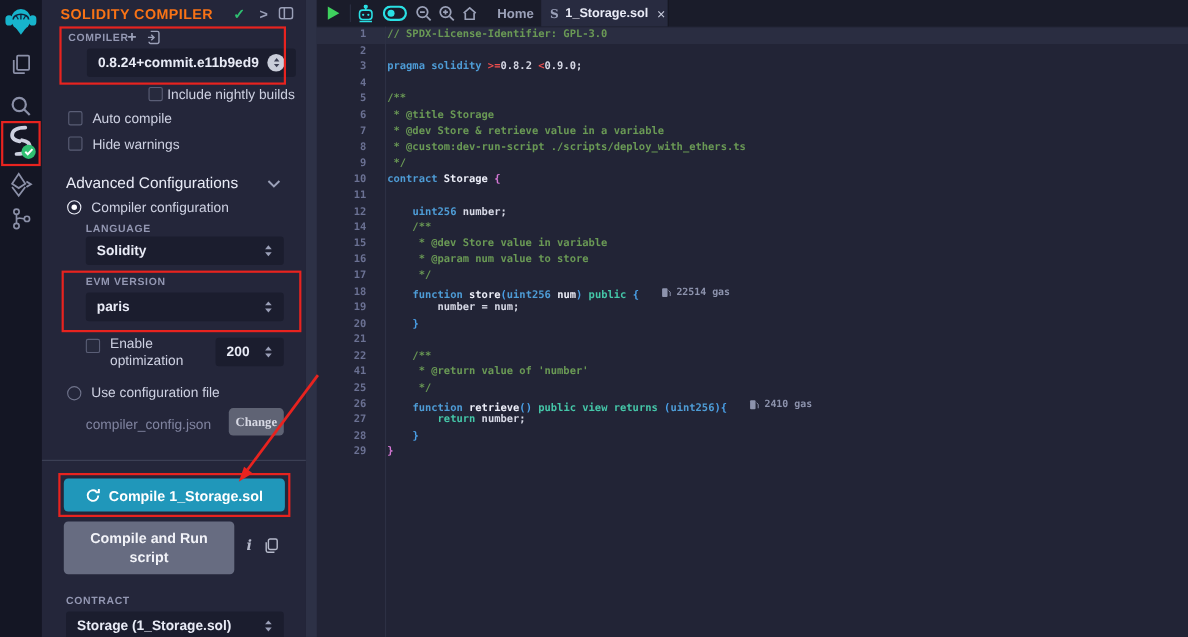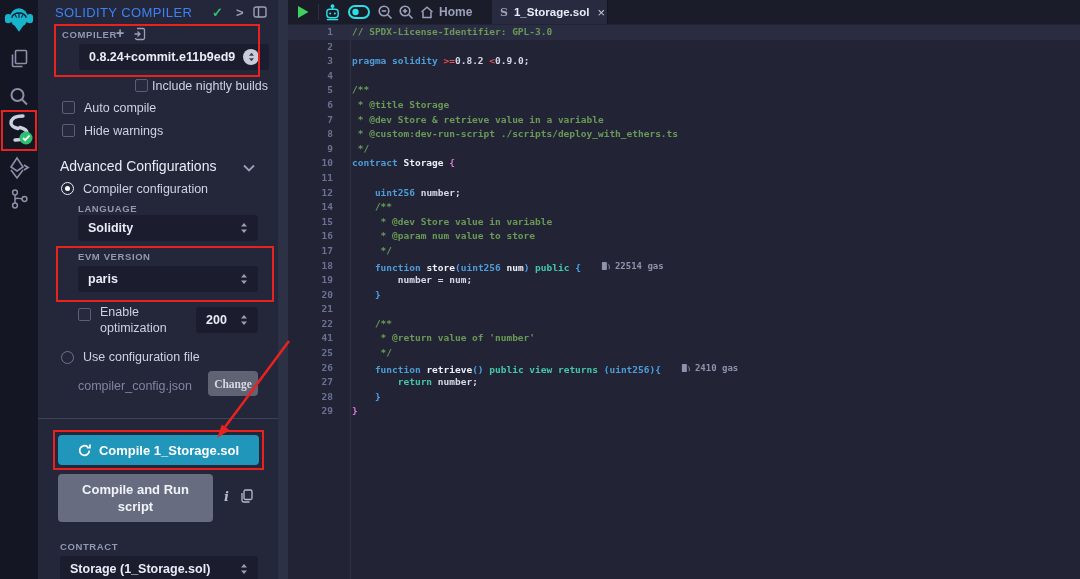--- a/index.html
+++ b/index.html
@@ -8,22 +8,22 @@
   .abs { position:absolute; }
 
   
   #activity-bar { position:absolute; left:0; top:0; width:38px; height:579px;
     background:#141624; z-index:3; }
   .act-ic { position:absolute; left:0; width:38px; display:flex; justify-content:center; }
 
   
   #side-panel { position:absolute; left:38px; top:0; width:240px; height:579px;
     background:#24263a; z-index:2; }
-  .p-title { position:absolute; left:17px; top:5px; font-size:13px; font-weight:normal;
-    color:#3b82f6; letter-spacing:.4px;text-align:center; }
+  .p-title { position:absolute; left:17px; top:5px; font-size:13px; font-weight:bold;
+    color:#f97316; letter-spacing:.4px;text-align:center; }
   .hd-ic { position:absolute; top:5px; font-size:13px; color:#9ba0b8; }
   .sec-label { position:absolute; font-size:9.5px; font-weight:bold; color:#9397b2;
     letter-spacing:.6px; }
   .sel { position:absolute; height:26px; background:#1b1d2e; border-radius:3px;
     color:#e9ebf6; font-size:12.5px; font-weight:bold; display:flex; align-items:center;
     padding:0 10px; }
   .sel .grow { flex:1; }
   .cb { position:absolute; width:13px; height:13px; background:#272a3d;
     border:1px solid #5a5e76; border-radius:2px; }
   .cb-label { position:absolute; font-size:12.5px; color:#ced1e2; }
@@ -51,21 +51,21 @@
 
   
   #topbar { position:absolute; left:288px; top:0; right:0; height:24px; background:#1a1c2a;
     display:flex; align-items:center; z-index:2; }
   .tb-ic { display:flex; align-items:center; justify-content:center; height:24px; }
   #tab { position:absolute; left:204px; top:0; width:116px; height:24px; background:#282b40;
     display:flex; align-items:center; padding:0 8px; gap:6px; border-right:1px solid #13151f; }
   #tab .tab-label { color:#e9ebf6; font-size:11.5px; font-weight:bold; }
   #tab .sol-ic { color:#9aa0b8; font-size:11px; font-weight:bold; font-family:"DejaVu Serif", serif; }
   #tab .x { color:#c8ccdd; font-size:13px; margin-left:2px; }
-  #home-group { position:absolute; left:132px; display:flex; align-items:center; gap:5px; }
+  #home-group { position:absolute; left:132px; display:flex; align-items:center; gap:18px; }
   #home-group span { color:#9ba1b8; font-size:12px; font-weight:bold; }
 
   #code-sep { position:absolute; left:350px; top:24px; bottom:0; width:1px; background:#2d3044; z-index:1; }
   #code-area { position:absolute; left:288px; top:24px; right:0; bottom:0; background:#222436;
     padding-top:1px; font-family:"DejaVu Sans Mono", monospace; font-size:9.5px; font-weight:bold; }
   .crow { display:flex; height:14.6px; line-height:14.6px; white-space:pre; }
   .crow.cur { background:#2a2d41; }
   .ln { flex:none; width:45px; text-align:right; color:#6b7193; }
   .cl { margin-left:19px; }
   .tk-c { color:#6A9955; } .tk-k { color:#4e9cd6; } .tk-o { color:#ef4f4f; }

